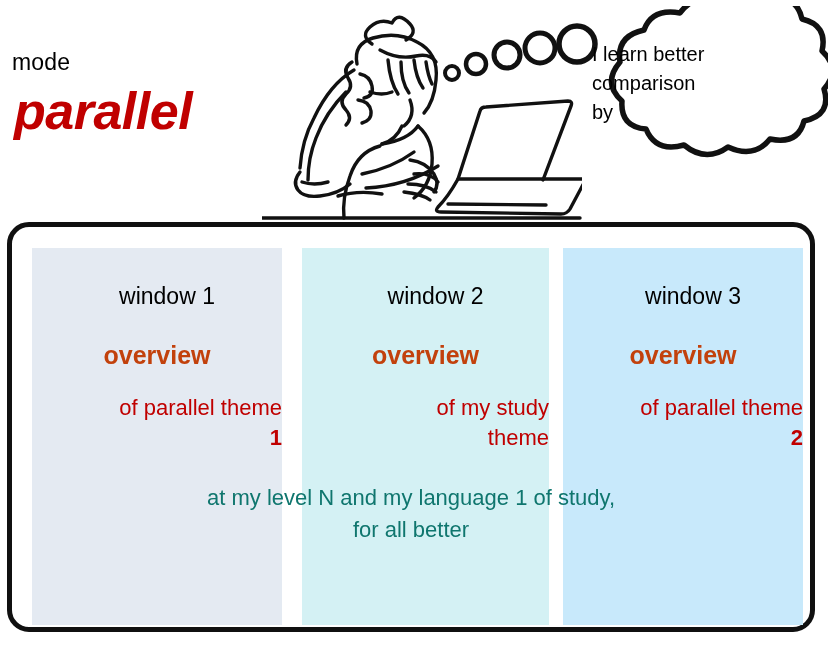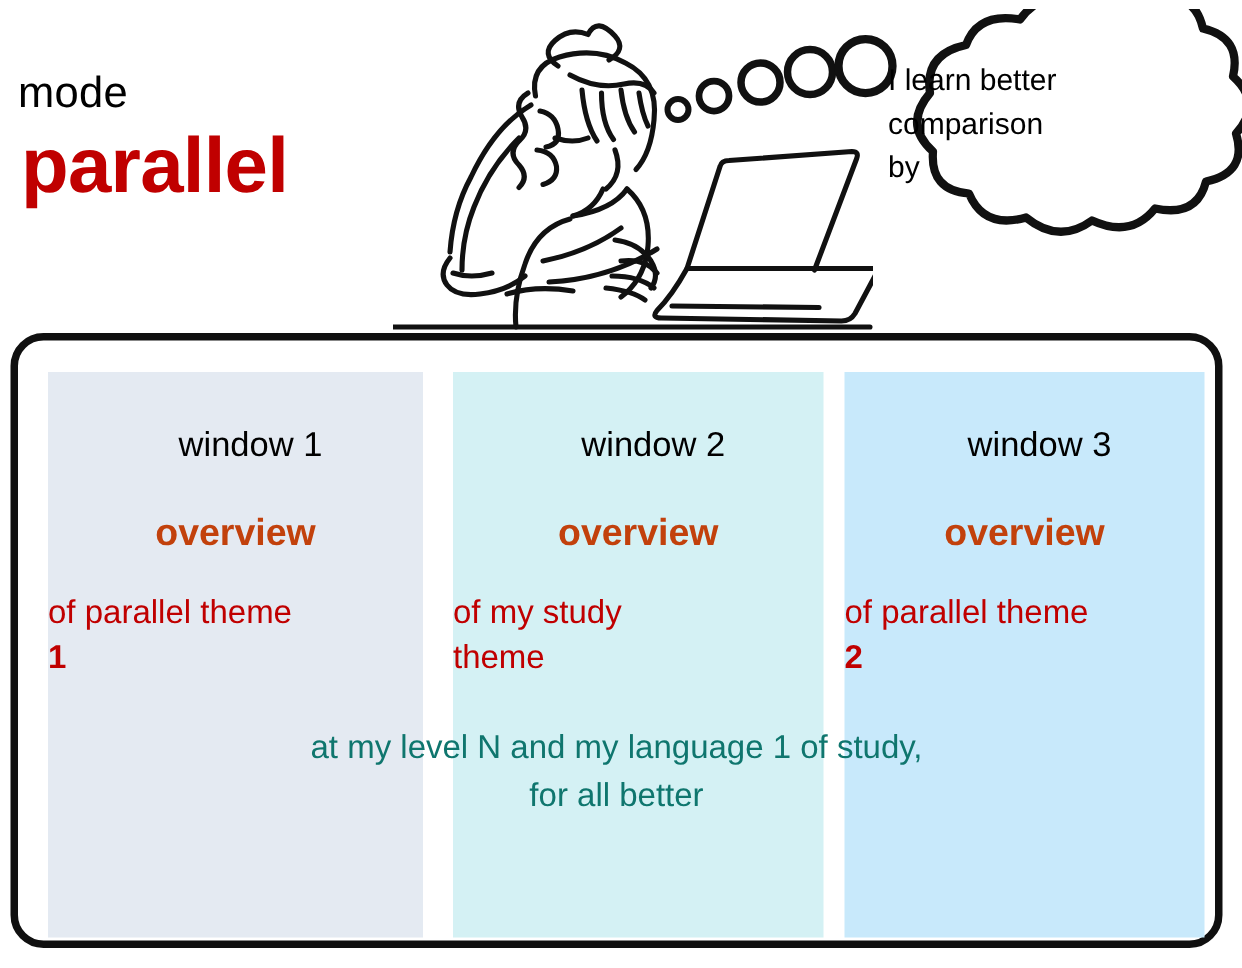--- a/index.html
+++ b/index.html
@@ -21,35 +21,36 @@
     position: absolute;
     left: 0; top: 0;
     width: 828px;
     height: 222px;
   }
 
   #mode-label {
     position: absolute;
     left: 12px;
     top: 48px;
-    font-size: 29px;
+    font-size: 23px;
     line-height: 28px;
     color: #000000;
     letter-spacing: 0.2px;
   }
 
   #mode-value {
     position: absolute;
     left: 14px;
     top: 82px;
     font-size: 52px;
     line-height: 58px;
     font-weight: bold;
     color: #c00000;
     letter-spacing: -0.5px;
+    font-style: italic;
   }
 
   
   #illustration {
     position: absolute;
     left: 262px;
     top: 4px;
     width: 320px;
     height: 218px;
   }
@@ -125,21 +126,21 @@
     text-align: center;
     font-size: 25px;
     line-height: 29px;
     font-weight: bold;
     color: #c2410c;
   }
   .panel-sub {
     position: absolute;
     left: 0; right: 0;
     top: 145px;
-    text-align: left;
+    text-align: right;
     font-size: 22px;
     line-height: 30px;
     color: #c00000;
   }
   .panel-sub .num {
     font-weight: bold;
     display: block;
   }
 
   

